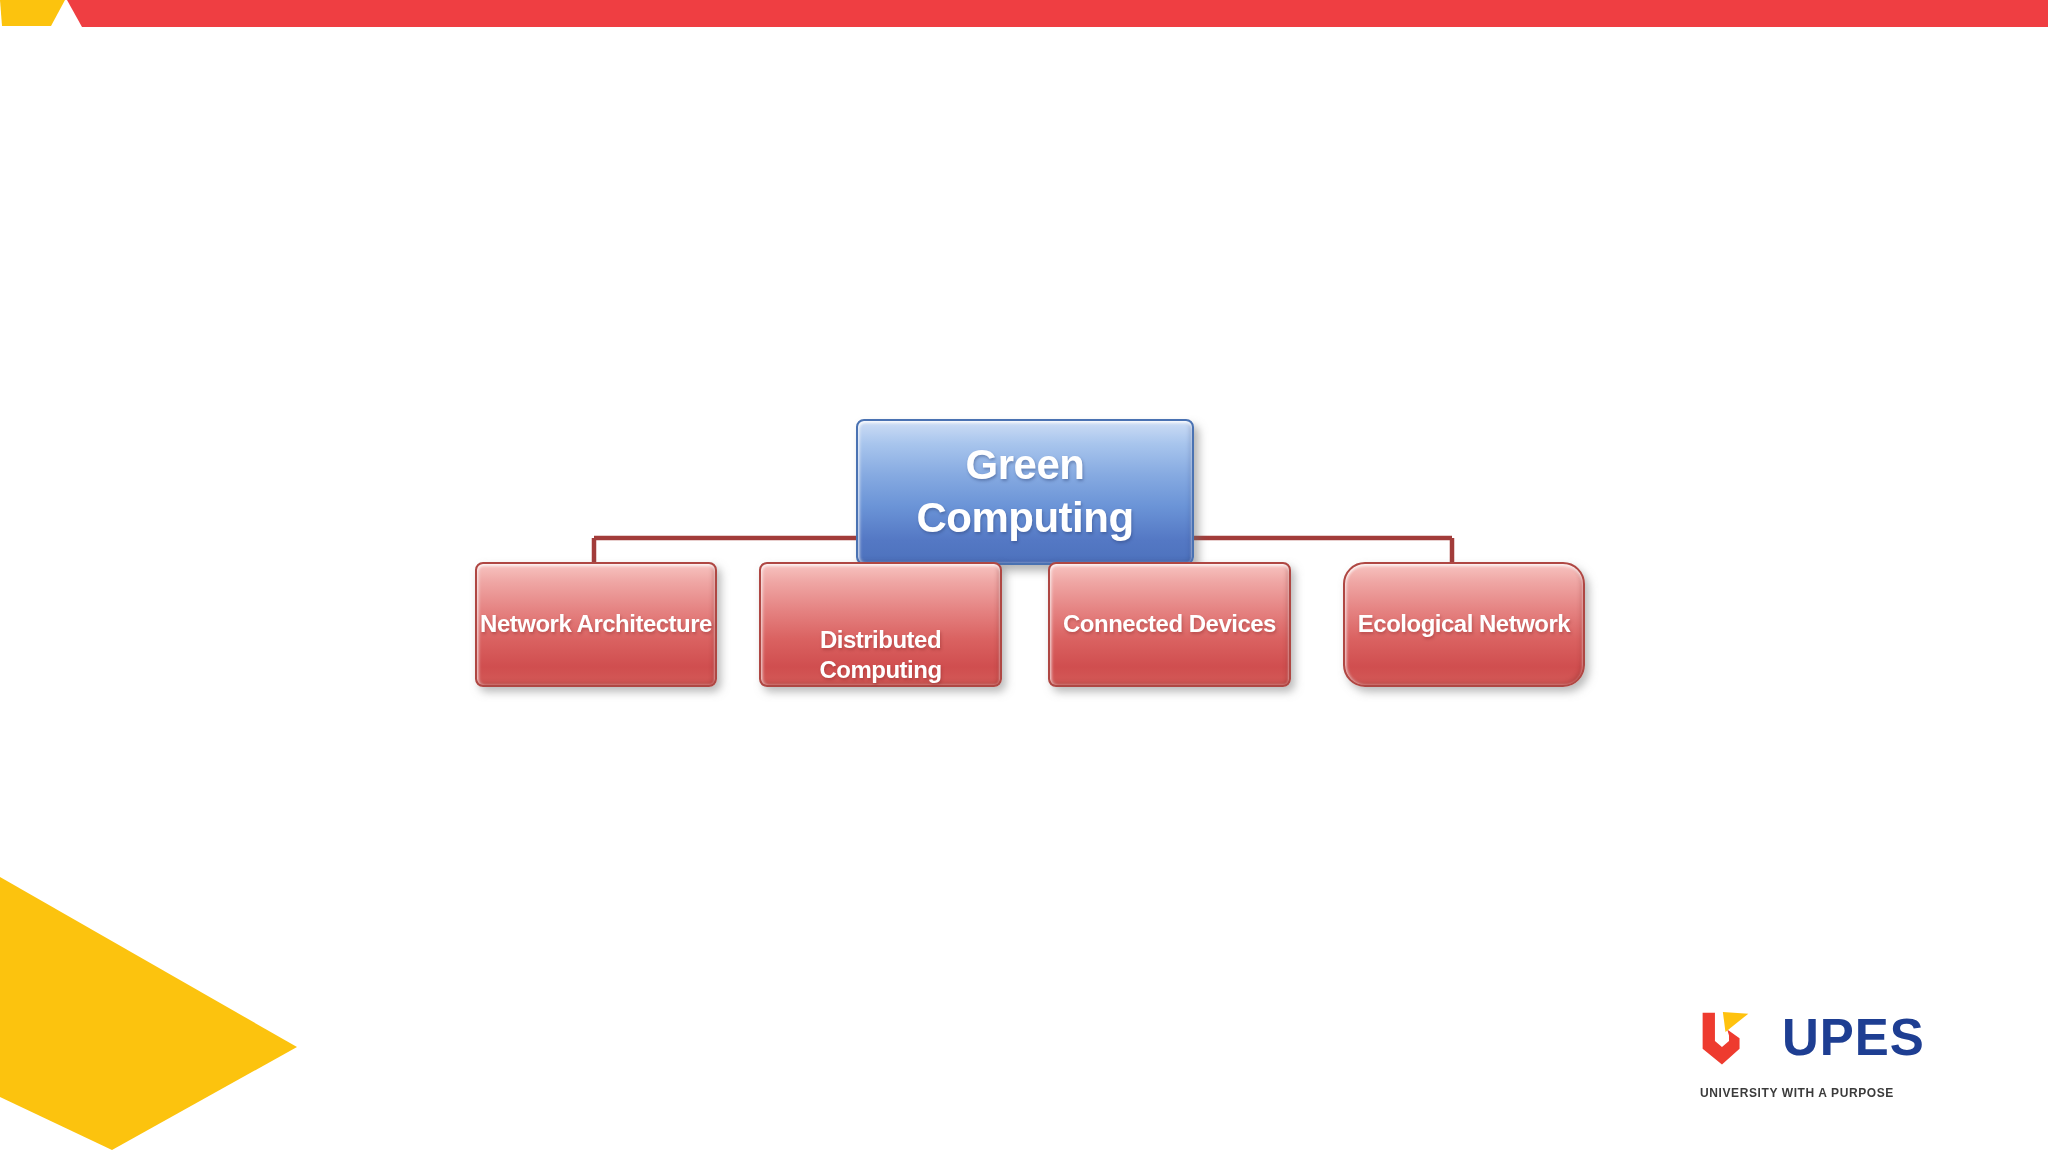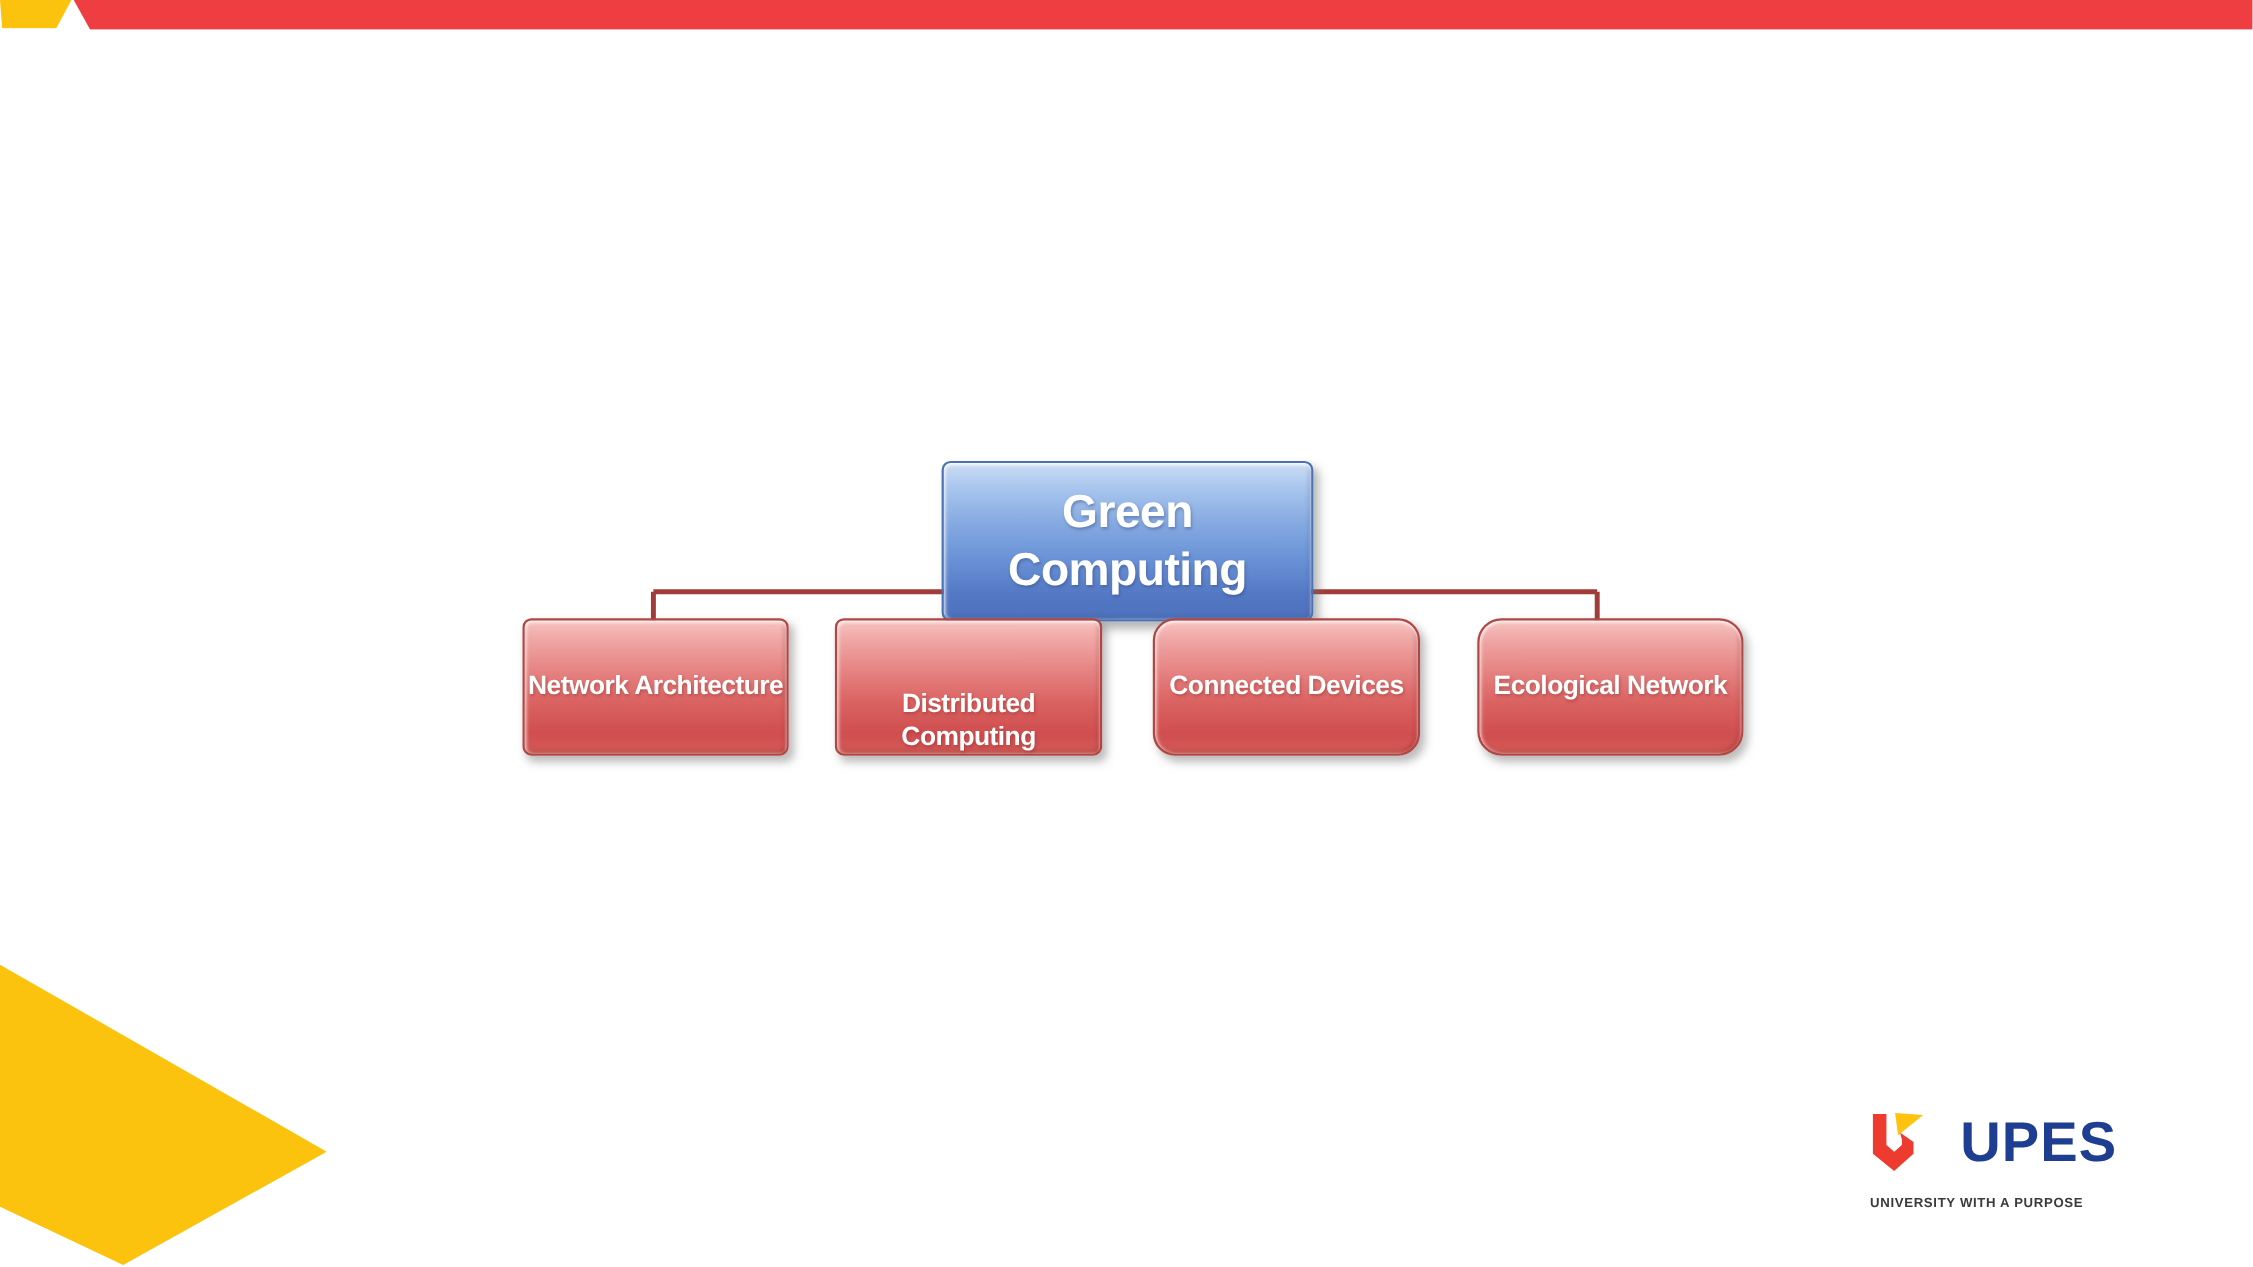--- a/index.html
+++ b/index.html
@@ -46,21 +46,21 @@
   .node-child{
     top:562px;width:238px;height:121px;font-size:24px;
     background:linear-gradient(180deg,#f7c3c0 0%,#efa6a4 15%,#e58382 38%,#da6261 62%,#d04e4f 85%,#d35a57 100%);
     border:2px solid var(--node-red-border,#AF4743);
     box-shadow:inset 0 2px 3px rgba(255,255,255,.8),inset 2px 0 3px rgba(255,255,255,.45),
                inset -2px -2px 4px rgba(120,30,30,.3),4px 5px 8px rgba(120,120,120,.5);
     text-shadow:1px 2px 3px rgba(120,30,30,.35);
   }
   .c1{left:475px;}
   .c2{left:759px;width:239px;align-items:flex-end;}
-  .c3{left:1048px;width:239px;border-radius:20px;}
+  .c3{left:1048px;width:239px;}
   .c4{left:1343px;border-radius:22px;}
   .node-label{display:block;padding:0 2px;}
 
   
   .logo{position:absolute;left:1700px;top:1008px;width:246px;height:104px;z-index:2;}
   .logo-mark{position:absolute;left:0;top:0;width:58px;height:64px;}
   .logo-brand{
     position:absolute;left:82px;top:2px;font-size:51px;font-weight:bold;
     color:var(--brand-navy,#1E3E92);line-height:56px;letter-spacing:1px;
   }

